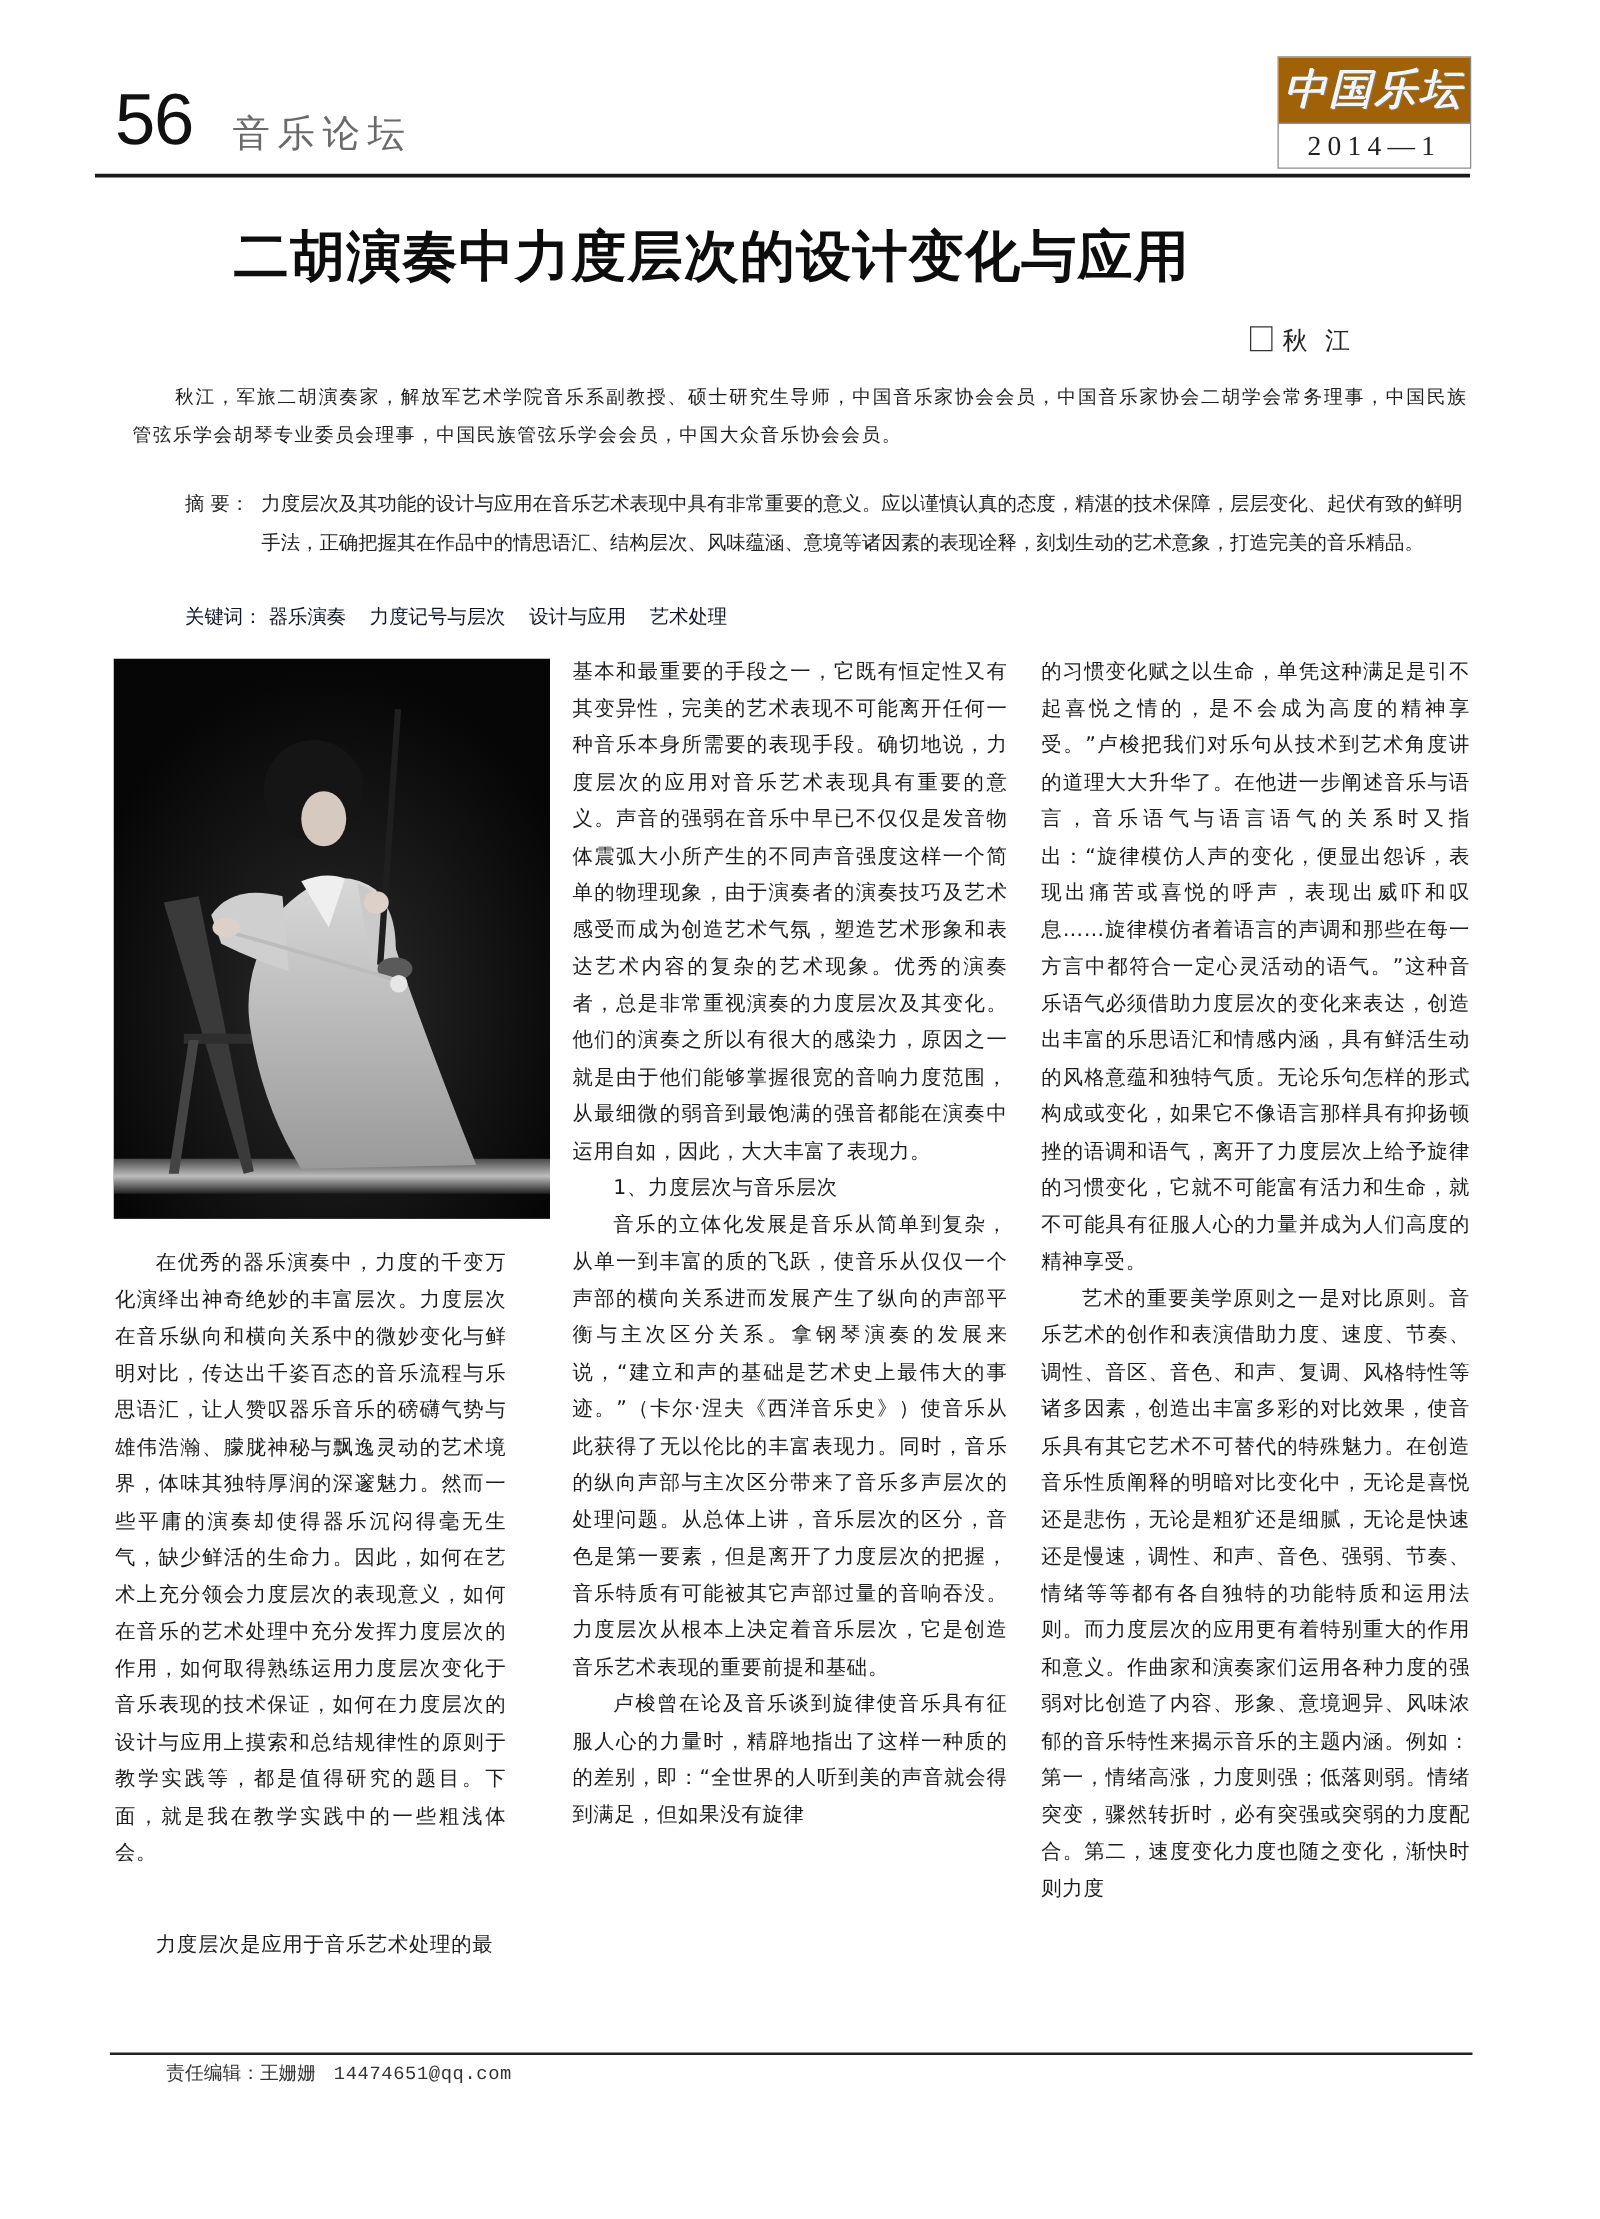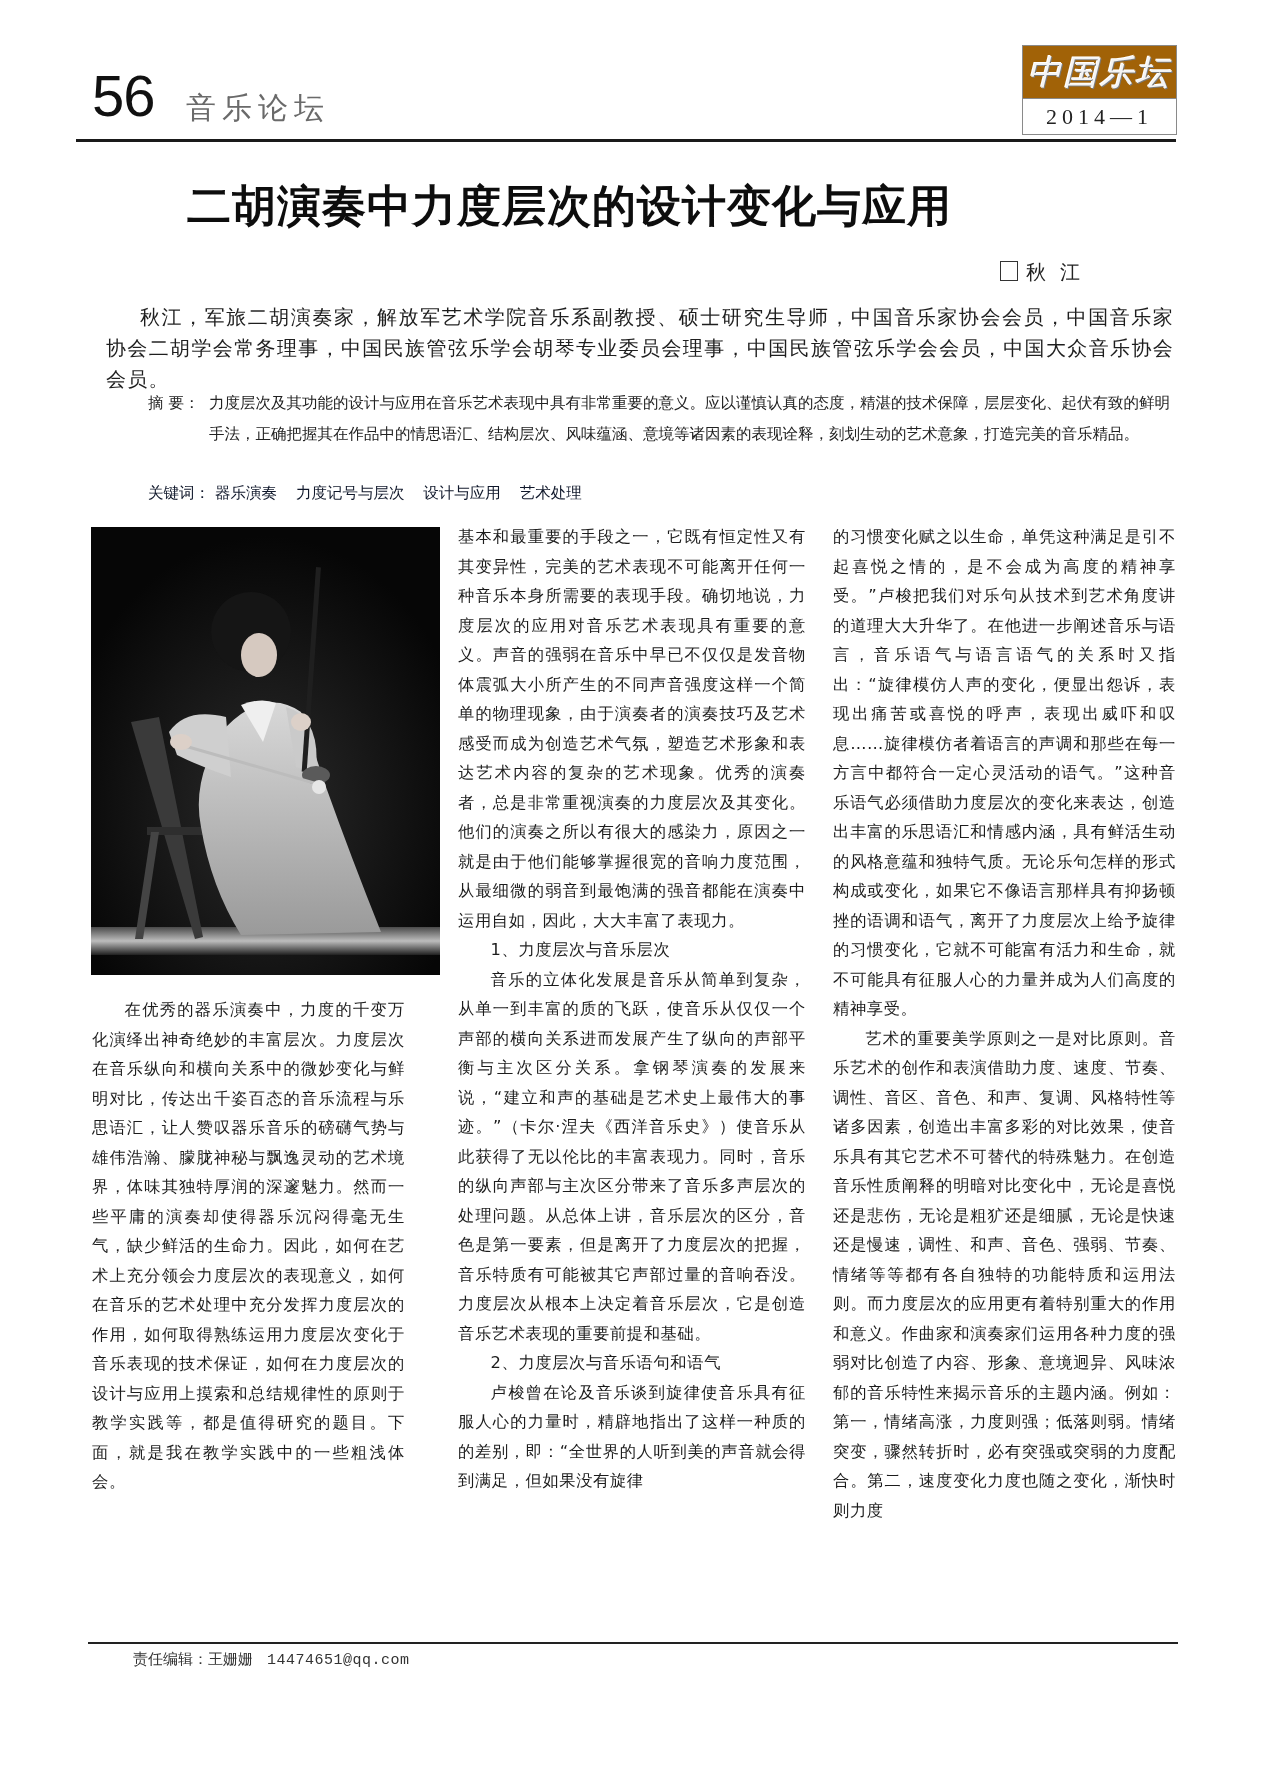--- a/index.html
+++ b/index.html
@@ -24,21 +24,21 @@
   .title { left: 0; top: 178px; width: 1139px; text-align: center;
            font-family: "DejaVu Serif", serif; font-weight: bold; font-size: 44px;
            line-height: 56px; color: #0d0d0d; letter-spacing: 1px; }
   .byline { left: 1000px; top: 258px; font-family: "DejaVu Serif", serif;
             font-size: 20px; line-height: 28px; color: #222; }
   .byline .box { display: inline-block; width: 16px; height: 18px; border: 1.5px solid #333;
                  vertical-align: -2px; margin-right: 8px; }
   .byline .name { letter-spacing: 14px; }
 
   .bio { left: 106px; top: 302px; width: 1068px; font-family: "DejaVu Serif", serif;
-         font-size: 20px; line-height: 31px; color: #1e1e1e; letter-spacing: 1.2px;
+         font-size: 15px; line-height: 31px; color: #1e1e1e; letter-spacing: 1.2px;
          text-indent: 34px; text-align: justify; }
 
   .abstract { left: 148px; top: 388px; width: 1030px; font-size: 15.5px; line-height: 31px; color: #222; }
   .abstract-label { position: absolute; left: 0; top: 0; }
   .abstract-text { margin-left: 61px; display: block; }
   .keywords { left: 148px; top: 478px; font-size: 15.5px; line-height: 31px; color: #0f172a; }
   .keywords .kw { margin-right: 14px; }
 
   
   .photo { left: 91px; top: 527px; width: 349px; height: 448px; background: #0b0b0b; overflow: hidden; }
@@ -130,27 +130,27 @@
     <circle cx="228" cy="260" r="7" fill="#e6e6e6"></circle>
 
     <ellipse cx="90" cy="215" rx="11" ry="8" fill="#dcd0c8"></ellipse>
     <ellipse cx="210" cy="195" rx="10" ry="9" fill="#dcd0c8"></ellipse>
   </svg>
 </div>
 
 <div class="abs col col-left">
   <p>在优秀的器乐演奏中，力度的千变万化演绎出神奇绝妙的丰富层次。力度层次在音乐纵向和横向关系中的微妙变化与鲜明对比，传达出千姿百态的音乐流程与乐思语汇，让人赞叹器乐音乐的磅礴气势与雄伟浩瀚、朦胧神秘与飘逸灵动的艺术境界，体味其独特厚润的深邃魅力。然而一些平庸的演奏却使得器乐沉闷得毫无生气，缺少鲜活的生命力。因此，如何在艺术上充分领会力度层次的表现意义，如何在音乐的艺术处理中充分发挥力度层次的作用，如何取得熟练运用力度层次变化于音乐表现的技术保证，如何在力度层次的设计与应用上摸索和总结规律性的原则于教学实践等，都是值得研究的题目。下面，就是我在教学实践中的一些粗浅体会。</p>
   <div class="gap"></div>
+  <p>力度层次是应用于音乐艺术处理的最</p>
 </div>
 
 <div class="abs col col-mid">
   <p class="noindent">基本和最重要的手段之一，它既有恒定性又有其变异性，完美的艺术表现不可能离开任何一种音乐本身所需要的表现手段。确切地说，力度层次的应用对音乐艺术表现具有重要的意义。声音的强弱在音乐中早已不仅仅是发音物体震弧大小所产生的不同声音强度这样一个简单的物理现象，由于演奏者的演奏技巧及艺术感受而成为创造艺术气氛，塑造艺术形象和表达艺术内容的复杂的艺术现象。优秀的演奏者，总是非常重视演奏的力度层次及其变化。他们的演奏之所以有很大的感染力，原因之一就是由于他们能够掌握很宽的音响力度范围，从最细微的弱音到最饱满的强音都能在演奏中运用自如，因此，大大丰富了表现力。</p>
   <p class="sub">1、力度层次与音乐层次</p>
   <p>音乐的立体化发展是音乐从简单到复杂，从单一到丰富的质的飞跃，使音乐从仅仅一个声部的横向关系进而发展产生了纵向的声部平衡与主次区分关系。拿钢琴演奏的发展来说，“建立和声的基础是艺术史上最伟大的事迹。”（卡尔·涅夫《西洋音乐史》）使音乐从此获得了无以伦比的丰富表现力。同时，音乐的纵向声部与主次区分带来了音乐多声层次的处理问题。从总体上讲，音乐层次的区分，音色是第一要素，但是离开了力度层次的把握，音乐特质有可能被其它声部过量的音响吞没。力度层次从根本上决定着音乐层次，它是创造音乐艺术表现的重要前提和基础。</p>
-  <p class="sub">2、力度层次与音乐语句和语气</p>
   <p>卢梭曾在论及音乐谈到旋律使音乐具有征服人心的力量时，精辟地指出了这样一种质的的差别，即：“全世界的人听到美的声音就会得到满足，但如果没有旋律</p>
 </div>
 
 <div class="abs col col-right">
   <p class="noindent">的习惯变化赋之以生命，单凭这种满足是引不起喜悦之情的，是不会成为高度的精神享受。”卢梭把我们对乐句从技术到艺术角度讲的道理大大升华了。在他进一步阐述音乐与语言，音乐语气与语言语气的关系时又指出：“旋律模仿人声的变化，便显出怨诉，表现出痛苦或喜悦的呼声，表现出威吓和叹息……旋律模仿者着语言的声调和那些在每一方言中都符合一定心灵活动的语气。”这种音乐语气必须借助力度层次的变化来表达，创造出丰富的乐思语汇和情感内涵，具有鲜活生动的风格意蕴和独特气质。无论乐句怎样的形式构成或变化，如果它不像语言那样具有抑扬顿挫的语调和语气，离开了力度层次上给予旋律的习惯变化，它就不可能富有活力和生命，就不可能具有征服人心的力量并成为人们高度的精神享受。</p>
   <p>艺术的重要美学原则之一是对比原则。音乐艺术的创作和表演借助力度、速度、节奏、调性、音区、音色、和声、复调、风格特性等诸多因素，创造出丰富多彩的对比效果，使音乐具有其它艺术不可替代的特殊魅力。在创造音乐性质阐释的明暗对比变化中，无论是喜悦还是悲伤，无论是粗犷还是细腻，无论是快速还是慢速，调性、和声、音色、强弱、节奏、情绪等等都有各自独特的功能特质和运用法则。而力度层次的应用更有着特别重大的作用和意义。作曲家和演奏家们运用各种力度的强弱对比创造了内容、形象、意境迥异、风味浓郁的音乐特性来揭示音乐的主题内涵。例如：第一，情绪高涨，力度则强；低落则弱。情绪突变，骤然转折时，必有突强或突弱的力度配合。第二，速度变化力度也随之变化，渐快时则力度</p>
 </div>
 
 <div class="abs footer-rule"></div>
 <div class="abs footer">

